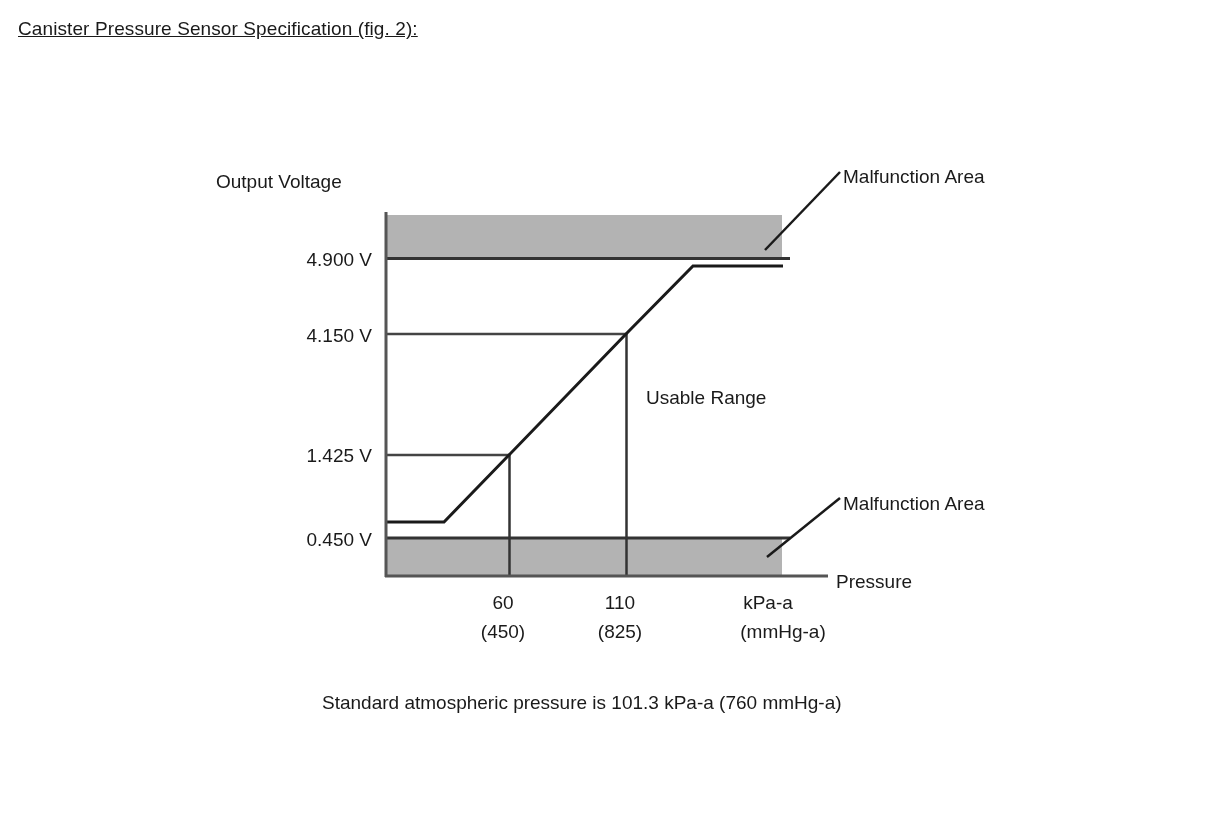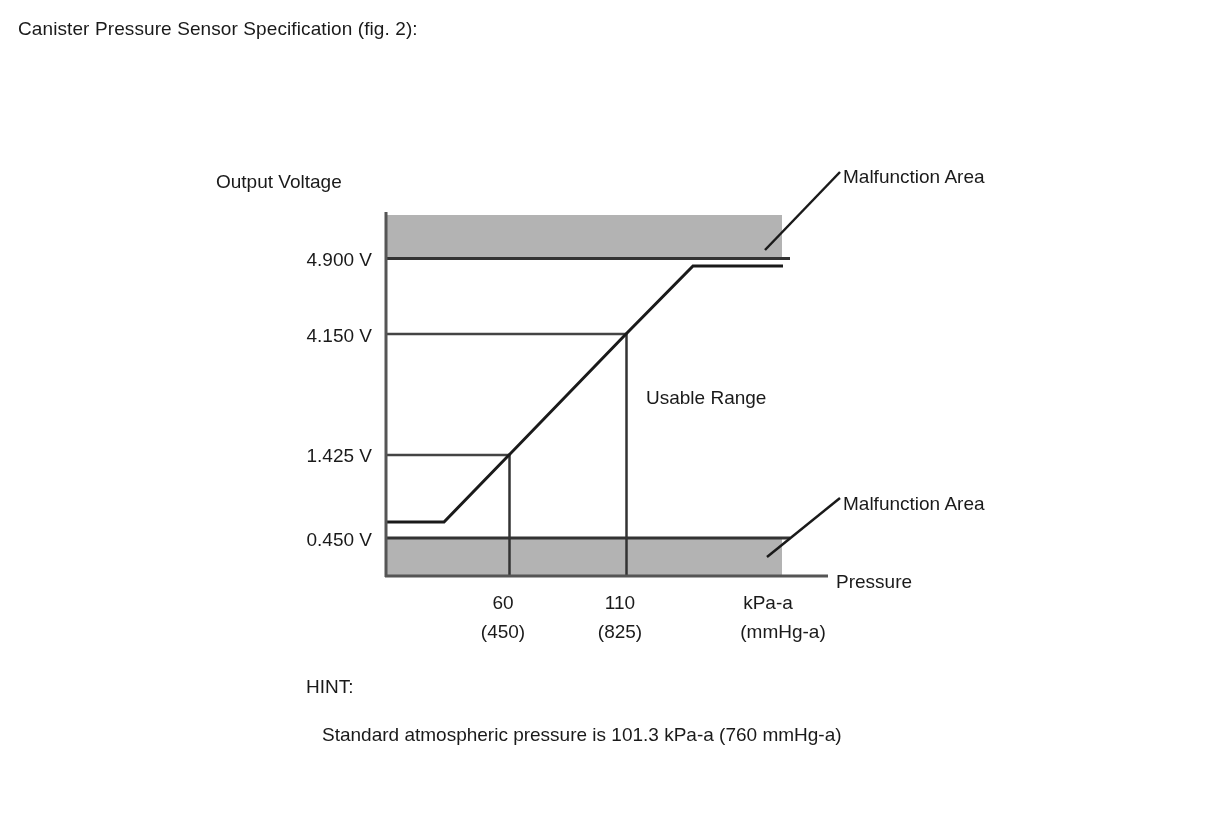--- a/index.html
+++ b/index.html
@@ -15,20 +15,21 @@
     position: relative;
     overflow: hidden;
   }
   #page-title {
     position: absolute;
     left: 18px;
     top: 18px;
     font-size: 19px;
     letter-spacing: 0.1px;
     white-space: nowrap;
+    text-decoration: underline;
   }
   #figure-wrap {
     position: absolute;
     left: 0;
     top: 0;
     width: 1102px;
     height: 814px;
   }
   svg#spec-chart {
     display: block;
@@ -155,15 +156,14 @@
     <text class="lbl xtick" x="783" y="638">(mmHg-a)</text>
 
     <text class="lbl callout" x="646" y="404">Usable Range</text>
     <text class="lbl callout" x="843" y="183">Malfunction Area</text>
     <text class="lbl callout" x="843" y="510">Malfunction Area</text>
 
   </svg>
 </div>
 
 <div id="hint-block">
-  <p class="hint-head">HINT:</p>
   <p class="hint-body">Standard atmospheric pressure is 101.3 kPa-a (760 mmHg-a)</p>
 </div>
 
 </body></html>

